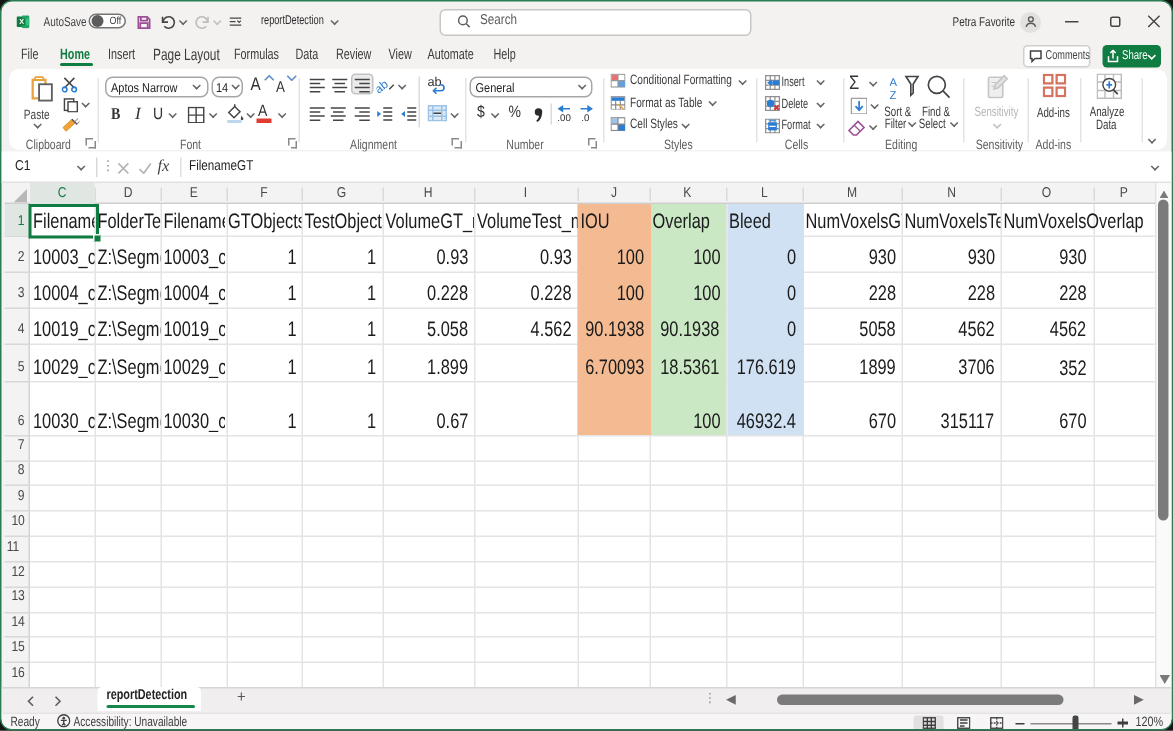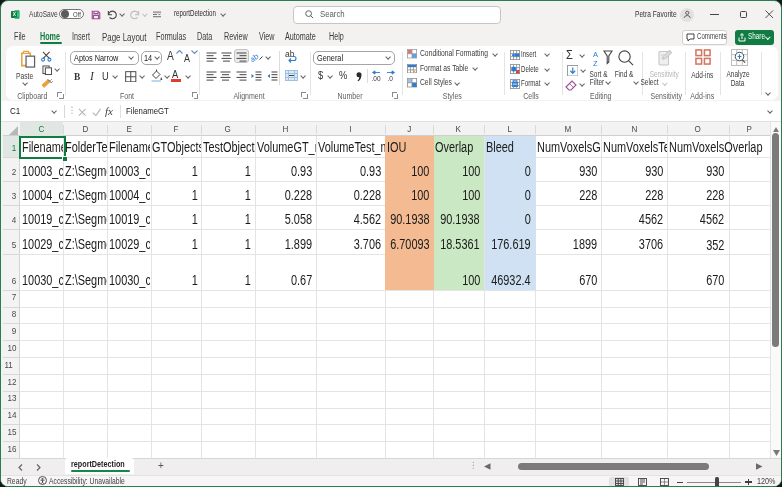--- a/index.html
+++ b/index.html
@@ -322,21 +322,21 @@
       <path d="M11 2 h8 l-3.2 5 v6 l-1.6 1.5 v-7.5 z" fill="none" stroke="#444" stroke-width="1.1"></path>
     </svg>
 <div class="tx" style="left:578.0px;top:67.8px;width:40px;text-align:center;font-size:9px;color:#3a3a3a;font-weight:400;"><span style="display:inline-block;transform:scaleX(0.72);transform-origin:50% 0;white-space:nowrap">Sort &amp;</span></div>
 <div class="tx" style="left:581.0px;top:76.4px;width:30px;text-align:center;font-size:9px;color:#3a3a3a;font-weight:400;"><span style="display:inline-block;transform:scaleX(0.72);transform-origin:50% 0;white-space:nowrap">Filter</span></div>
 <div class="chev" style="left:603.5px;top:78.4px"></div>
 <svg class="abs" style="left:616px;top:47.5px" width="17" height="17" viewBox="0 0 18 18" fill="none" stroke="#444" stroke-width="1.2">
       <circle cx="8" cy="8" r="6"></circle>
       <path d="M12.5 12.5 L17 17"></path>
     </svg>
 <div class="tx" style="left:603.5px;top:67.8px;width:40px;text-align:center;font-size:9px;color:#3a3a3a;font-weight:400;"><span style="display:inline-block;transform:scaleX(0.72);transform-origin:50% 0;white-space:nowrap">Find &amp;</span></div>
-<div class="tx" style="left:604.0px;top:76.4px;width:34px;text-align:center;font-size:9px;color:#3a3a3a;font-weight:400;margin-left:28px;"><span style="display:inline-block;transform:scaleX(0.72);transform-origin:50% 0;white-space:nowrap">Select</span></div>
+<div class="tx" style="left:604.0px;top:76.4px;width:34px;text-align:center;font-size:9px;color:#3a3a3a;font-weight:400;"><span style="display:inline-block;transform:scaleX(0.72);transform-origin:50% 0;white-space:nowrap">Select</span></div>
 <div class="chev" style="left:632px;top:78.4px"></div>
 <svg class="abs" style="left:656.5px;top:48px" width="15" height="17" viewBox="0 0 15 17" fill="none" stroke="#c6c6c6" stroke-width="1.1">
       <rect x="1" y="2.5" width="9.5" height="13.5" rx="1" fill="#efefef"></rect>
       <path d="M13.5 3.5 l-2-2 -6 6 -0.8 2.8 2.8-0.8 z" fill="#e2e2e2"></path>
       <path d="M3 6 l3 0 M3 8.5 l2 0" stroke-width="0.8"></path>
     </svg>
 <div class="tx" style="left:638.0px;top:68.3px;width:50px;text-align:center;font-size:9px;color:#b8b6b4;font-weight:400;"><span style="display:inline-block;transform:scaleX(0.72);transform-origin:50% 0;white-space:nowrap">Sensitivity</span></div>
 <div class="abs" style="left:660.5px;top:79.5px;width:7px;height:7px">
       <div style="position:absolute;left:1px;top:0.5px;width:3.6px;height:3.6px;border-right:1.1px solid #c0c0c0;border-bottom:1.1px solid #c0c0c0;transform:rotate(45deg)"></div>
     </div>
@@ -617,20 +617,23 @@
     </div>
 <div class="cell num" style="left:384.4px;top:204.4px;width:47.80000000000001px;height:24.0px;overflow:hidden">
       <span>90.1938</span>
     </div>
 <div class="cell num" style="left:432.2px;top:204.4px;width:50.80000000000001px;height:24.0px;overflow:hidden">
       <span>90.1938</span>
     </div>
 <div class="cell num" style="left:483px;top:204.4px;width:51px;height:24.0px;overflow:hidden">
       <span>0</span>
     </div>
+<div class="cell num" style="left:534px;top:204.4px;width:66.29999999999995px;height:24.0px;overflow:hidden">
+      <span>5058</span>
+    </div>
 <div class="cell num" style="left:600.3px;top:204.4px;width:65.80000000000007px;height:24.0px;overflow:hidden">
       <span>4562</span>
     </div>
 <div class="cell num" style="left:666.1px;top:204.4px;width:61.39999999999998px;height:24.0px;overflow:hidden">
       <span>4562</span>
     </div>
 <div class="cell lft" style="left:19px;top:228.4px;width:43.4px;height:24.19999999999999px;overflow:hidden">
       <span>10029_ct</span>
     </div>
 <div class="cell lft" style="left:62.4px;top:228.4px;width:44.00000000000001px;height:24.19999999999999px;overflow:hidden">
@@ -641,23 +644,20 @@
     </div>
 <div class="cell num" style="left:149.5px;top:228.4px;width:50.80000000000001px;height:24.19999999999999px;overflow:hidden">
       <span>1</span>
     </div>
 <div class="cell num" style="left:200.3px;top:228.4px;width:53.79999999999998px;height:24.19999999999999px;overflow:hidden">
       <span>1</span>
     </div>
 <div class="cell num" style="left:254.1px;top:228.4px;width:61.00000000000003px;height:24.19999999999999px;overflow:hidden">
       <span>1.899</span>
     </div>
-<div class="cell num" style="left:315.1px;top:228.4px;width:69.29999999999995px;height:24.19999999999999px;overflow:hidden">
-      <span>3.706</span>
-    </div>
 <div class="cell num" style="left:384.4px;top:228.4px;width:47.80000000000001px;height:24.19999999999999px;overflow:hidden">
       <span>6.70093</span>
     </div>
 <div class="cell num" style="left:432.2px;top:228.4px;width:50.80000000000001px;height:24.19999999999999px;overflow:hidden">
       <span>18.5361</span>
     </div>
 <div class="cell num" style="left:483px;top:228.4px;width:51px;height:24.19999999999999px;overflow:hidden">
       <span>176.619</span>
     </div>
 <div class="cell num" style="left:534px;top:228.4px;width:66.29999999999995px;height:24.19999999999999px;overflow:hidden">
@@ -688,20 +688,23 @@
       <span>0.67</span>
     </div>
 <div class="cell num" style="left:432.2px;top:252.6px;width:50.80000000000001px;height:36.00000000000003px;overflow:hidden">
       <span>100</span>
     </div>
 <div class="cell num" style="left:483px;top:252.6px;width:51px;height:36.00000000000003px;overflow:hidden">
       <span>46932.4</span>
     </div>
 <div class="cell num" style="left:534px;top:252.6px;width:66.29999999999995px;height:36.00000000000003px;overflow:hidden">
       <span>670</span>
+    </div>
+<div class="cell num" style="left:600.3px;top:252.6px;width:65.80000000000007px;height:36.00000000000003px;overflow:hidden">
+      <span>315117</span>
     </div>
 <div class="cell num" style="left:666.1px;top:252.6px;width:61.39999999999998px;height:36.00000000000003px;overflow:hidden">
       <span>670</span>
     </div>
 <div class="abs" style="left:17.6px;top:134.8px;width:47px;height:22.9px;border:2px solid #107C41"></div>
 <div class="abs" style="left:61.3px;top:155.4px;width:5px;height:5px;background:#107C41;border-left:1px solid #fff;border-top:1px solid #fff"></div>
 <div class="abs" style="left:769px;top:121px;width:12px;height:336px;background:#fafafa;border-left:1px solid #e3e3e3"></div>
 <svg class="abs" style="left:772px;top:126px" width="6" height="5" viewBox="0 0 7 6">
       <path d="M3.5 0 L7 6 H0 z" fill="#7a7a7a"></path>
     </svg>

